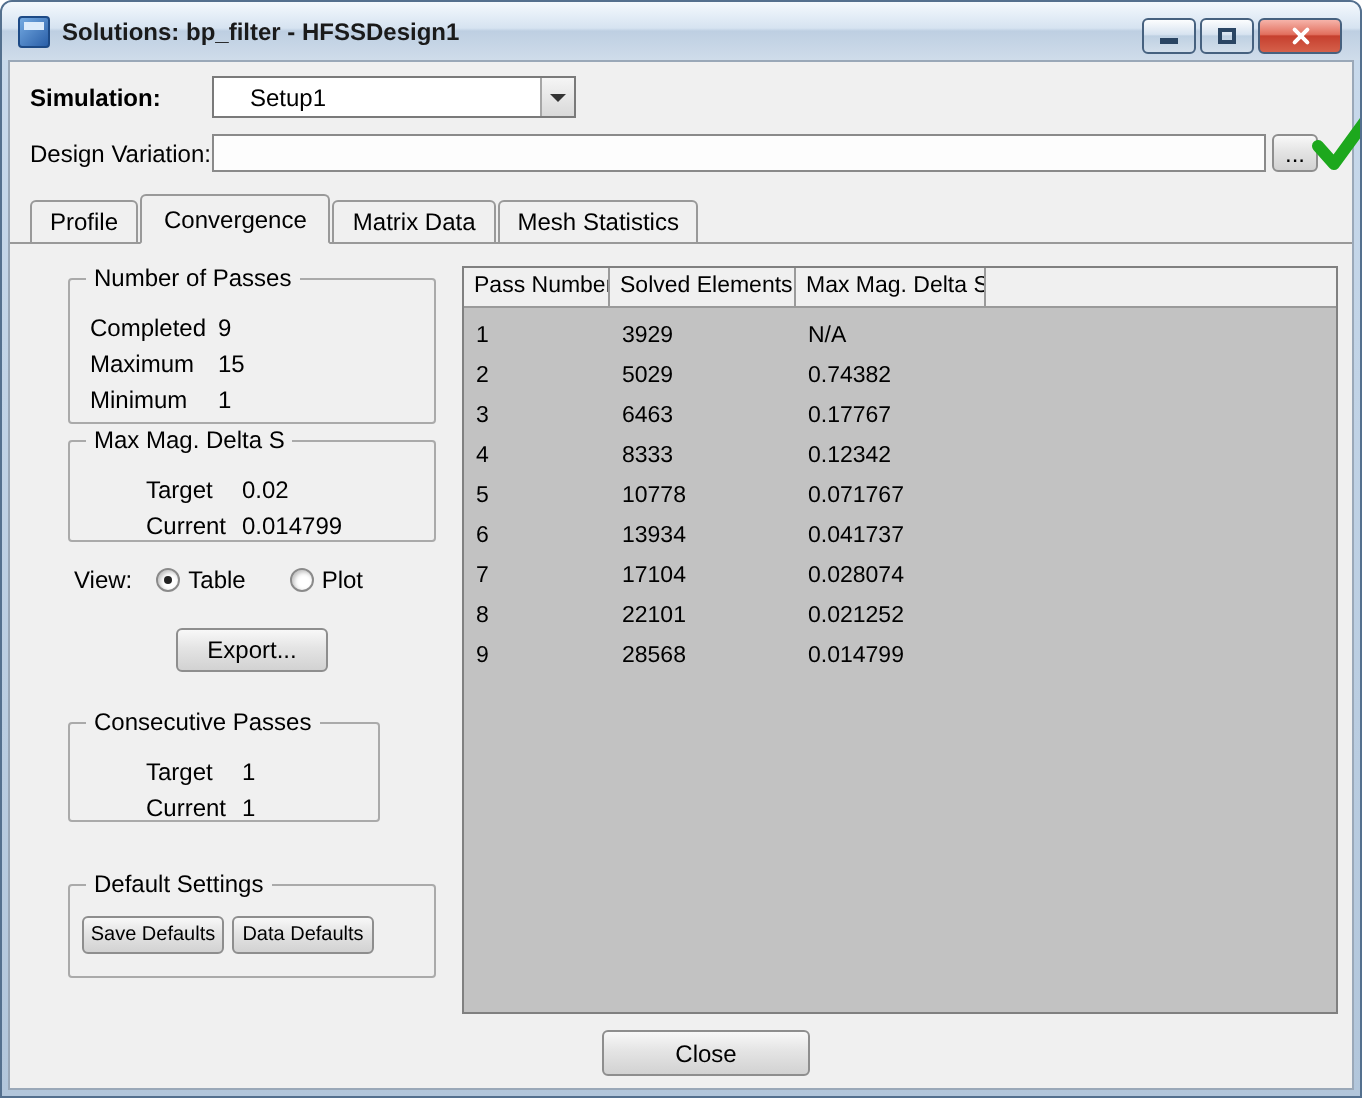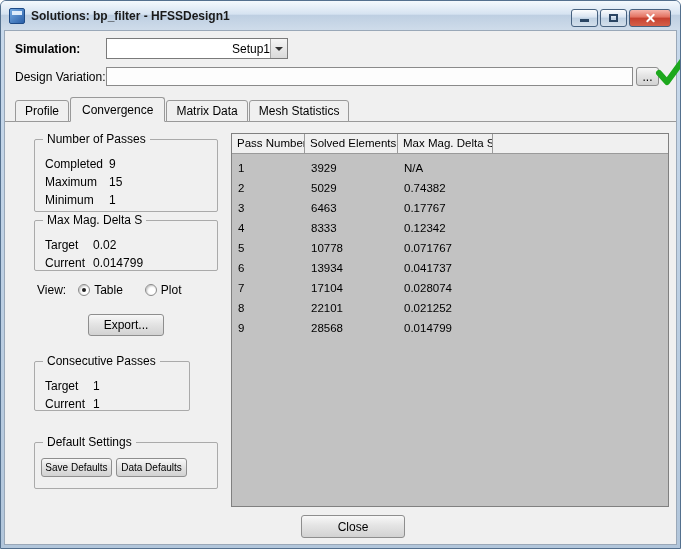--- a/index.html
+++ b/index.html
@@ -36,21 +36,21 @@
 
   
   .dialog-body {
     position:absolute; left:3px; right:3px; top:29px; bottom:3px;
     background:var(--dialog-bg,#f0f0f0); border:1px solid #9aa8b8;
   }
   .lbl { position:absolute; font-size:12px; }
 
   .combobox { position:absolute; left:101px; top:7px; width:182px; height:21px;
     background:#fff; border:1px solid #7a7a7a; display:flex; align-items:center; }
-  .combo-value { flex:1; padding-left:5px; font-size:12px;text-align:right; }
+  .combo-value { flex:1; padding-left:18px; font-size:12px; }
   .combo-btn { width:17px; align-self:stretch; display:flex; align-items:center; justify-content:center;
     background:linear-gradient(#f5f5f5,#d9d9d9); border-left:1px solid #a6a6a6; }
   .arrow-down { width:0; height:0; border-left:4px solid transparent; border-right:4px solid transparent; border-top:4px solid #333; }
 
   .textfield { position:absolute; left:101px; top:36px; width:527px; height:19px;
     border:1px solid #8a8a8a; background:#fdfdfd; font:12px "Liberation Sans",sans-serif; padding:0 4px; }
   .dots-btn { position:absolute; left:631px; top:36px; width:23px; height:19px; font-size:11px; }
   .check-wrap { position:absolute; left:650px; top:24px; width:32px; height:32px; }
 
   
@@ -58,21 +58,21 @@
     display:flex; align-items:flex-end; padding-left:10px; border-bottom:1px solid #999; }
   .tab { font-size:12px; padding:3px 9px; background:#f0f0f0;
     border:1px solid #999; border-radius:3px 3px 0 0; margin-right:1px; margin-bottom:-1px; }
   .tab.active { padding:5px 11px 4px; border-bottom:1px solid #f0f0f0; position:relative; z-index:2; }
 
   
   .groupbox { position:absolute; border:1px solid #aaa; border-radius:2px; }
   .gb-title { position:absolute; top:-8px; left:8px; background:#f0f0f0; padding:0 4px; font-size:12px; }
   .gb-rows { padding-top:15px; }
   .gb-row { display:flex; align-items:center; height:18px; padding-left:10px; font-size:12px; }
-  .gb-label.w64 { width:64px; } .gb-label.w48 { width:48px; }
+  .gb-label.w64 { width:64px; } .gb-label.w48 { width:48px;margin-left:28px; }
 
   .gb-passes   { left:29px; top:108px; width:184px; height:73px; }
   .gb-delta    { left:29px; top:189px; width:184px; height:51px; }
   .gb-consec   { left:29px; top:330px; width:156px; height:50px; }
   .gb-defaults { left:29px; top:411px; width:184px; height:47px; }
   .gb-btnrow { display:flex; gap:4px; padding:15px 0 0 6px; }
 
   
   .view-row { position:absolute; left:32px; top:252px; display:flex; align-items:center; font-size:12px; }
   .radio { width:12px; height:12px; border-radius:50%; background:#fff; border:1px solid #8a8a8a;

